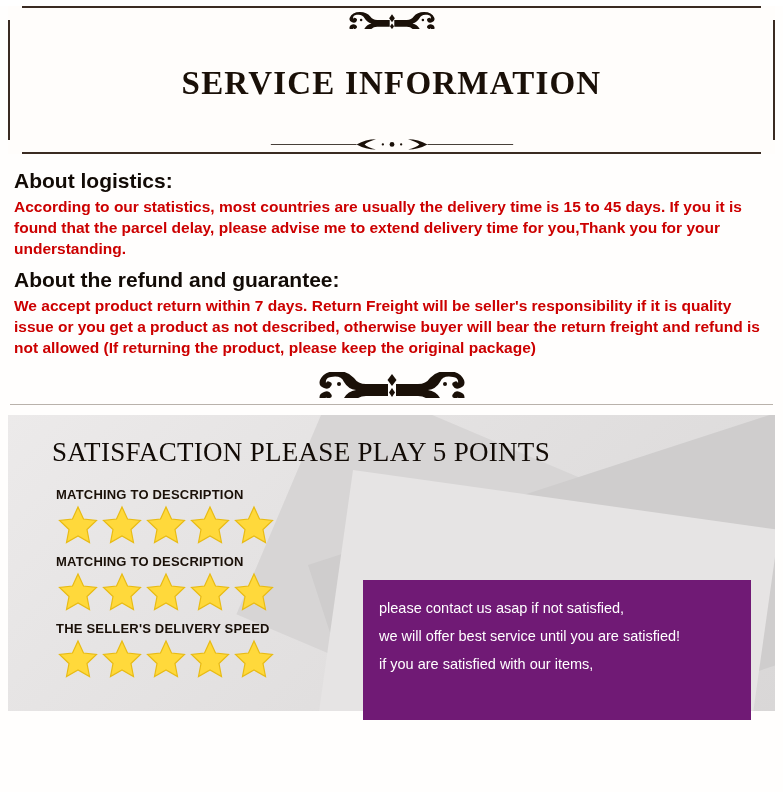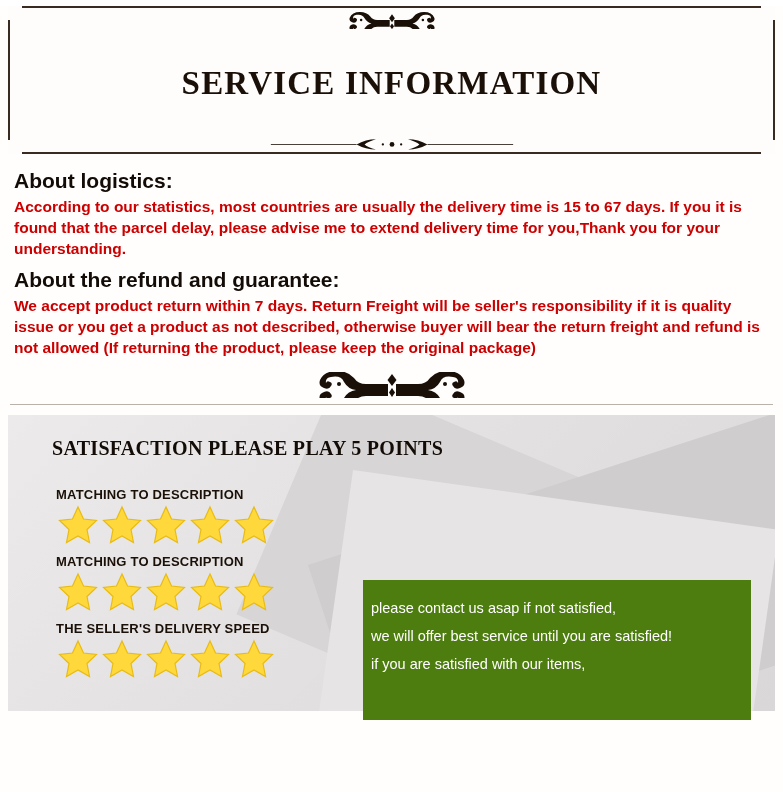--- a/index.html
+++ b/index.html
@@ -144,22 +144,22 @@
     width: 430px; height: 300px;
     background: #e6e4e4;
     transform: rotate(8deg);
     transform-origin: left top;
   }
 
   .panel-title {
     position: absolute;
     left: 44px; top: 22px;
     font-family: "Liberation Serif", serif;
-    font-size: 20px;
-    font-weight: bold;
+    font-size: 27px;
+    font-weight: normal;
     color: #120b06;
     letter-spacing: 0.3px;
     white-space: nowrap;
   }
 
   .rate-list {
     position: absolute;
     left: 48px;
     top: 72px;
     width: 280px;
@@ -179,23 +179,23 @@
     line-height: 0;
   }
   .star-svg { display: inline-block; vertical-align: top; }
 
   .note-box {
     position: absolute;
     left: 363px;
     top: 574px;
     width: 388px;
     height: 140px;
-    background: #4d7c0f;
+    background: #701a75;
     box-sizing: border-box;
-    padding: 14px 16px 0 8px;
+    padding: 14px 16px 0 16px;
   }
   .note-line {
     font-family: "Liberation Sans", sans-serif;
     font-size: 14.5px;
     color: #ffffff;
     line-height: 28px;
     margin: 0;
     white-space: nowrap;
   }
   .note-line.bold { font-weight: bold; }
@@ -236,21 +236,21 @@
           <circle cx="204" cy="13" r="2"></circle>
           <circle cx="236" cy="13" r="2"></circle>
         </g>
       </svg>
     </div>
   </div>
 
   <div class="body-block">
 
     <h2 class="sec-title">About logistics:</h2>
-    <p class="sec-body">According to our statistics, most countries are usually the delivery time is 15 to 67 days. If you it is found that the parcel delay, please advise me to extend delivery time for you,Thank you for your understanding.</p>
+    <p class="sec-body">According to our statistics, most countries are usually the delivery time is 15 to 45 days. If you it is found that the parcel delay, please advise me to extend delivery time for you,Thank you for your understanding.</p>
 
 
     <h2 class="sec-title second">About the refund and guarantee:</h2>
     <p class="sec-body">We accept product return within 7 days. Return Freight will be seller's responsibility if it is quality issue or you get a product as not described, otherwise buyer will bear the return freight and refund is not allowed (If returning the product, please keep the original package)</p>
   </div>
 
   <svg class="divider-orn" viewBox="0 0 300 26">
     <g fill="#1a1008">
       <path d="M150 2 l4.5 6 -4.5 6 -4.5 -6 z"></path>
       <path d="M150 16 l3 4.5 -3 4.5 -3 -4.5 z"></path>

